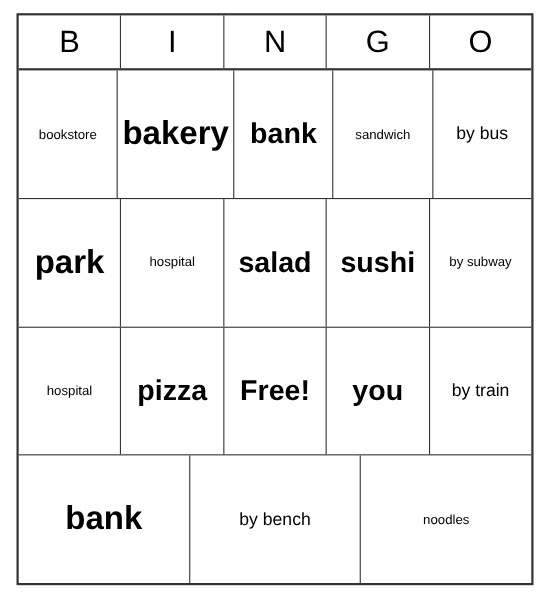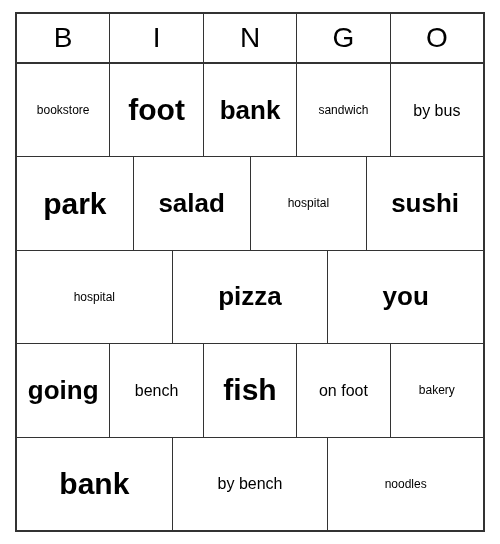--- a/index.html
+++ b/index.html
@@ -82,42 +82,38 @@
   <div class="bingo-header">
   <div class="header-cell">B</div>
       <div class="header-cell">I</div>
       <div class="header-cell">N</div>
       <div class="header-cell">G</div>
       <div class="header-cell">O</div>
     </div>
   <div class="bingo-body">
   <div class="bingo-row">
         <div class="bingo-cell size-small">bookstore</div>
-        <div class="bingo-cell size-xlarge">foot</div>
+        <div class="bingo-cell size-xlarge">bakery</div>
         <div class="bingo-cell size-large">bank</div>
         <div class="bingo-cell size-small">sandwich</div>
         <div class="bingo-cell size-medium">by bus</div>
       </div>
       <div class="bingo-row">
         <div class="bingo-cell size-xlarge">park</div>
+        <div class="bingo-cell size-small">hospital</div>
         <div class="bingo-cell size-large">salad</div>
-        <div class="bingo-cell size-small">hospital</div>
         <div class="bingo-cell size-large">sushi</div>
+        <div class="bingo-cell size-small">by subway</div>
       </div>
       <div class="bingo-row">
         <div class="bingo-cell size-small">hospital</div>
         <div class="bingo-cell size-large">pizza</div>
+        <div class="bingo-cell size-large">Free!</div>
         <div class="bingo-cell size-large">you</div>
-      </div>
-      <div class="bingo-row">
-        <div class="bingo-cell size-large">going</div>
-        <div class="bingo-cell size-medium">bench</div>
-        <div class="bingo-cell size-xlarge">fish</div>
-        <div class="bingo-cell size-medium">on foot</div>
-        <div class="bingo-cell size-small">bakery</div>
+        <div class="bingo-cell size-medium">by train</div>
       </div>
       <div class="bingo-row">
         <div class="bingo-cell size-xlarge">bank</div>
         <div class="bingo-cell size-medium">by bench</div>
         <div class="bingo-cell size-small">noodles</div>
       </div>
     </div>
 </div>
 
 </body></html>

